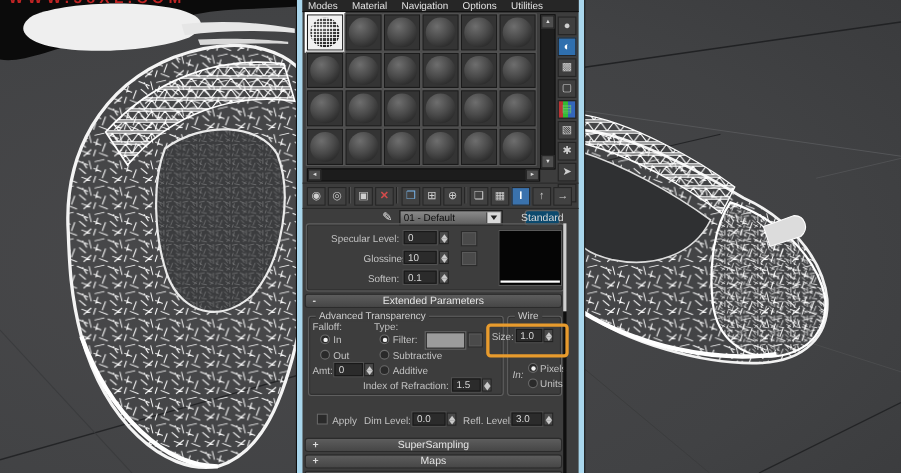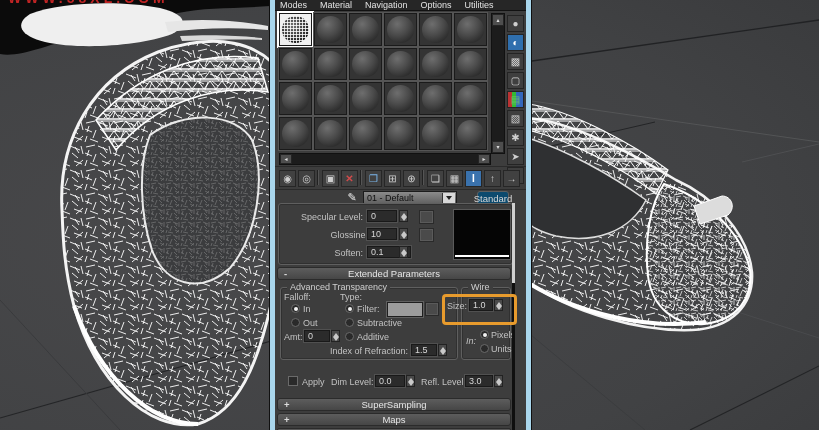--- a/index.html
+++ b/index.html
@@ -297,21 +297,21 @@
     <div class="fld" style="left:92px;top:210px;width:30px;">0</div>
     <div class="spin" style="left:124px;top:210px;"></div>
     <div class="mapbtn" style="left:144px;top:210px;"></div>
 
     <span class="lbl r" style="left:16px;top:230px;width:86px;">Glossiness:</span>
     <div class="fld" style="left:92px;top:228px;width:30px;">10</div>
     <div class="spin" style="left:124px;top:228px;"></div>
     <div class="mapbtn" style="left:144px;top:228px;"></div>
 
     <span class="lbl r" style="left:2px;top:248px;width:86px;">Soften:</span>
-    <div class="fld" style="left:92px;top:246px;width:44px;">0.1</div>
+    <div class="fld" style="left:92px;top:246px;width:30px;">0.1</div>
     <div class="spin" style="left:124px;top:246px;"></div>
 
     <div id="hl-preview"></div>
 
     <div class="rollout" style="top:267px;">
       <span class="rstate">-</span>
       <span>Extended Parameters</span>
     </div>
 
     <div class="grp" style="left:5px;top:287px;width:176px;height:71px;">

